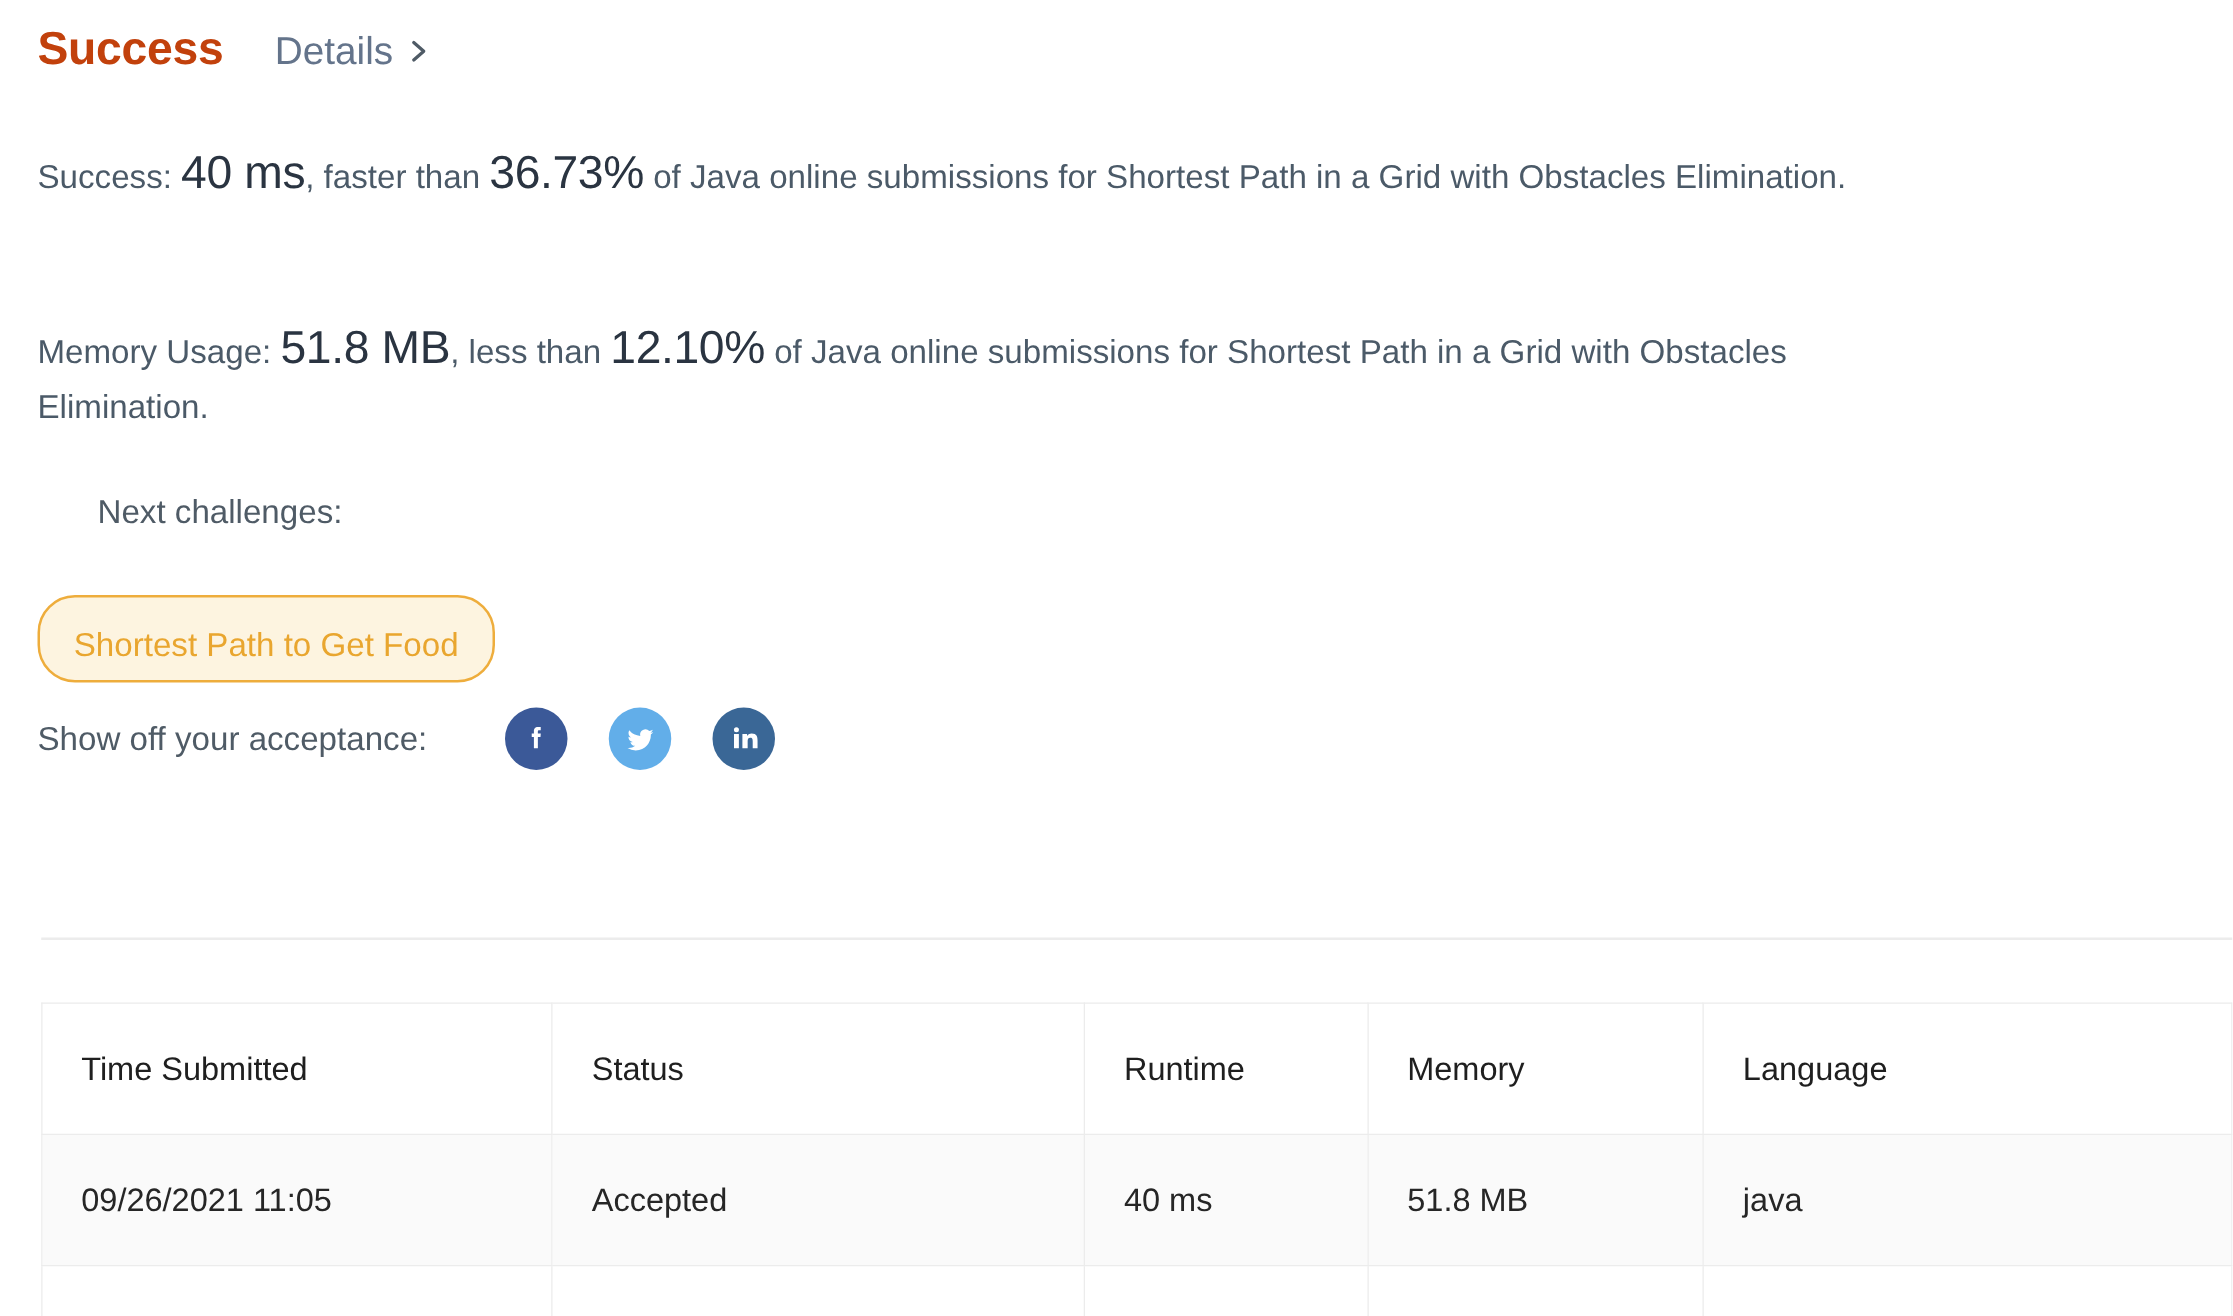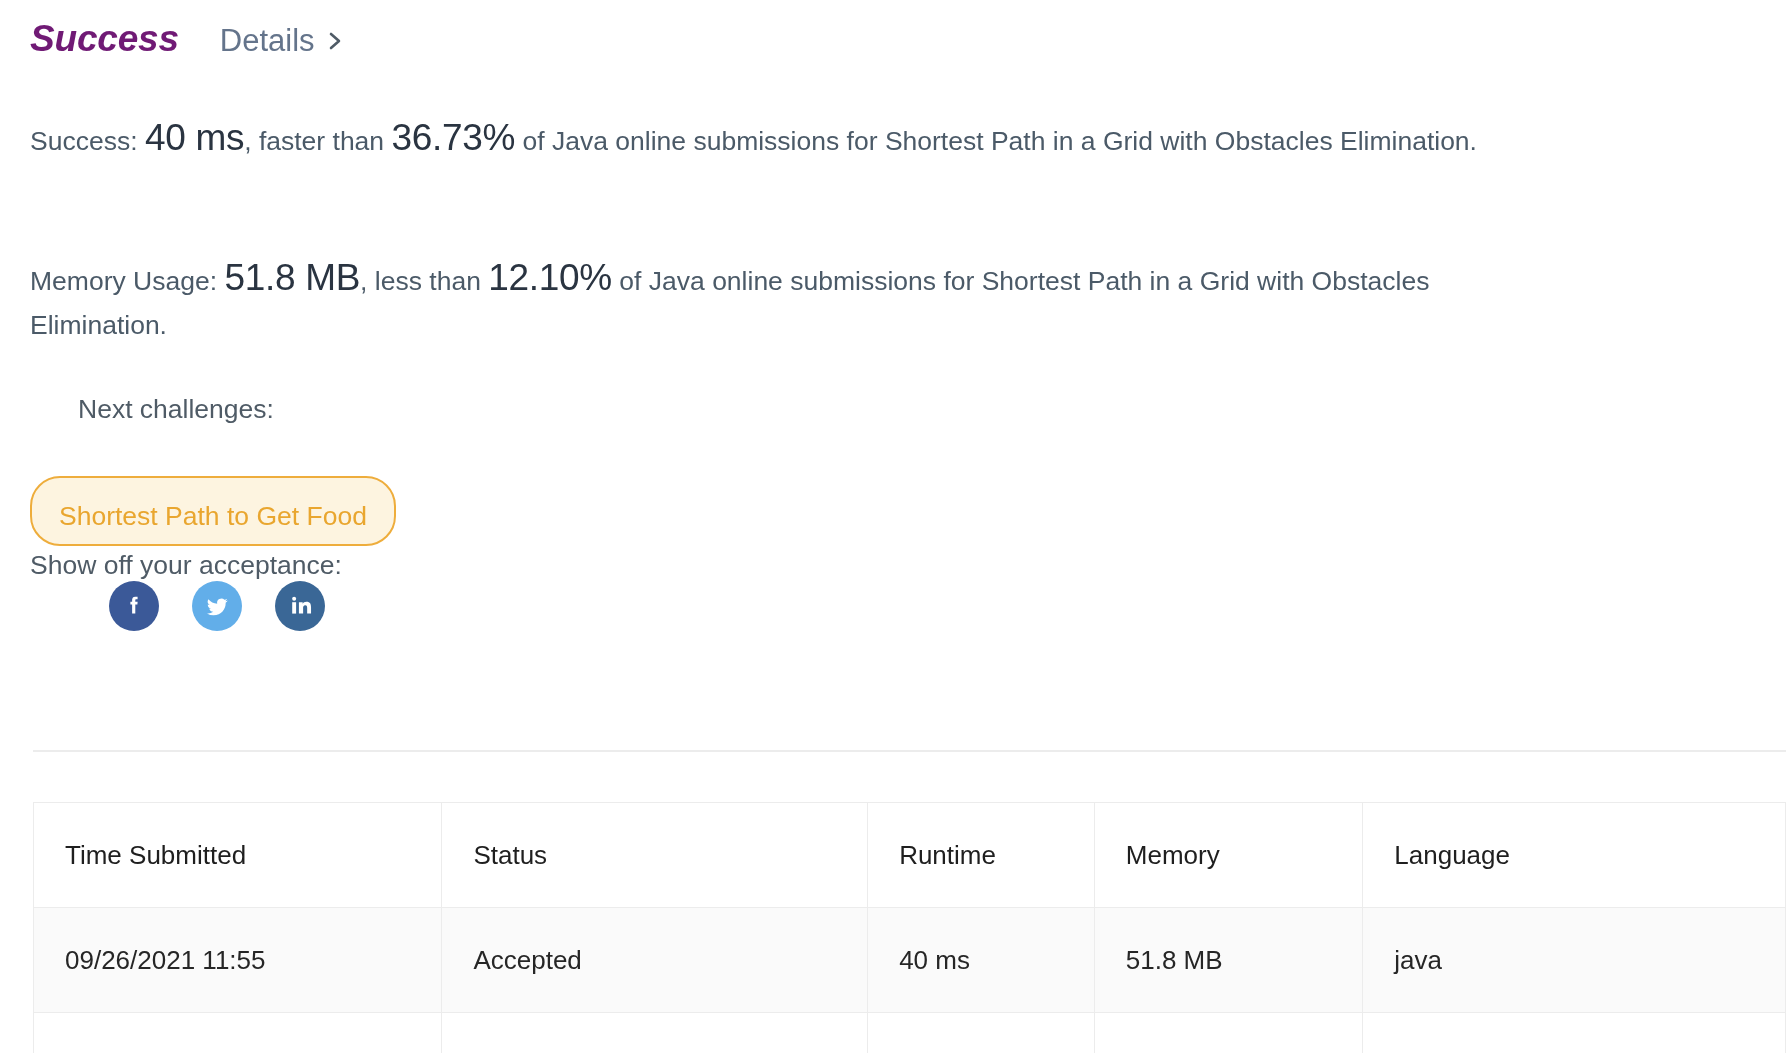--- a/index.html
+++ b/index.html
@@ -28,24 +28,23 @@
   .result-header {
     position: absolute;
     left: 30px;
     top: 20px;
     display: flex;
     align-items: baseline;
   }
   .status-title {
     font-size: 37px;
     font-weight: 700;
-    color: #701a75;
+    color: #c2410c;
     letter-spacing: -0.2px;
     line-height: 1;
-    font-style: italic;
   }
   .details-link {
     margin-left: 41px;
     font-size: 31px;
     color: #64748b;
     font-weight: 400;
     line-height: 1;
     display: flex;
     align-items: center;
     cursor: pointer;
@@ -98,24 +97,23 @@
     font-size: 26.5px;
     line-height: 1.1;
     cursor: pointer;
     white-space: nowrap;
   }
 
   
   .share-row {
     position: absolute;
     left: 30px;
-    top: 550px;
-    display: flex;
-    align-items: center;
-    flex-direction: column;
+    top: 566px;
+    display: flex;
+    align-items: center;
   }
   .share-label {
     font-size: 26.5px;
     color: #4f5b66;
   }
   .social-icons {
     display: flex;
     align-items: center;
     margin-left: 62px;
   }
@@ -248,21 +246,21 @@
       <tr>
         <th class="col-time">Time Submitted</th>
         <th class="col-status">Status</th>
         <th class="col-runtime">Runtime</th>
         <th class="col-memory">Memory</th>
         <th class="col-language">Language</th>
       </tr>
     </thead>
     <tbody>
       <tr class="alt">
-        <td>09/26/2021 11:55</td>
+        <td>09/26/2021 11:05</td>
         <td class="status-accepted">Accepted</td>
         <td>40 ms</td>
         <td>51.8 MB</td>
         <td>java</td>
       </tr>
       <tr>
         <td></td>
         <td class="status-accepted"></td>
         <td></td>
         <td></td>

